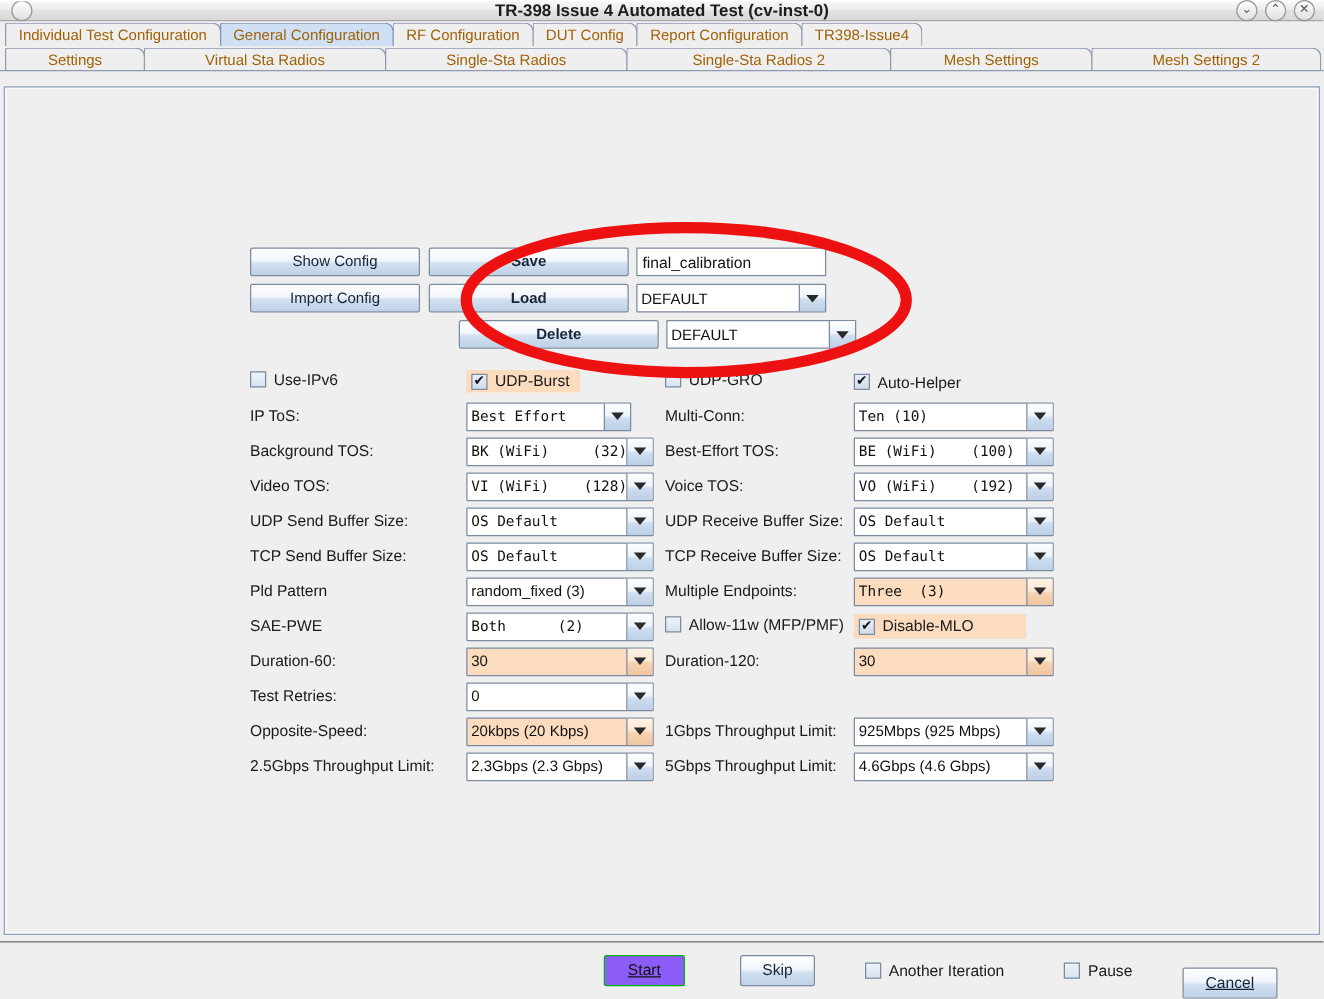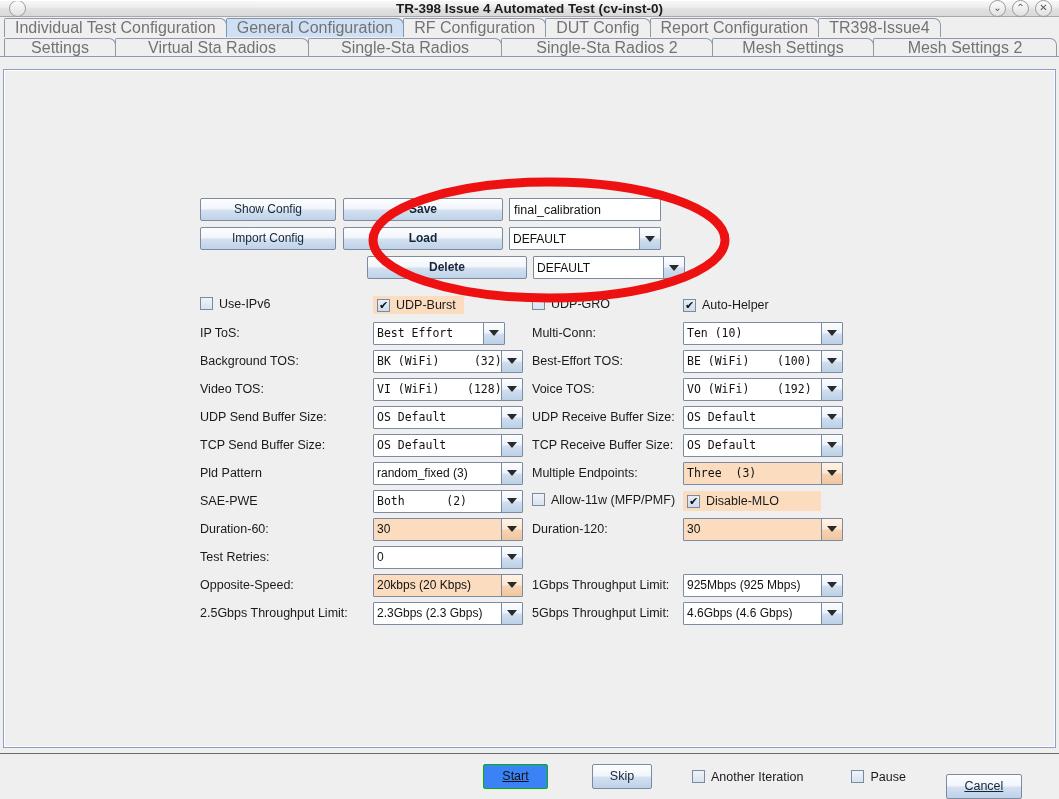--- a/index.html
+++ b/index.html
@@ -44,21 +44,21 @@
   .tabbar{ display:flex; align-items:flex-end; padding-left:4px; background:#efefef; }
   .tabbar.row1{ height:20px; }
   .tabbar.row2{ height:19px; }
   .tab{
     height:19px;
     display:flex; align-items:center; justify-content:center;
     padding:0 10px;
     border:1px solid #8d99ae;
     border-bottom:none;
     background:#efefef;
-    font-size:16px; color:#737373;
+    font-size:12px; color:#a16207;
     white-space:nowrap;
     position:relative;
     margin-right:-1px;
     border-top-left-radius:2px;
     border-top-right-radius:7px;
   }
   .tab.selected{ background:#cfe0f5; border-color:#7f94b5; z-index:3; }
   .tabbar.row2 .tab{ height:18px; }
   .tabrow2-wrap{ border-bottom:1px solid #8d99ae; }
 
@@ -164,21 +164,21 @@
   }
   #bottombar .spacer{ flex:0 0 auto; }
   .bbtn{
     height:25px; line-height:23px; text-align:center;
     border:1px solid #7c8ba1;
     background:linear-gradient(to bottom,#fdfdfd 0%,#f2f6fb 45%,#d3e0f0 55%,#bed2e8 100%);
     font-size:12.5px; color:#16263a;
     border-radius:2px;
   }
   .bbtn.start{
-    background:#3b82f6; border:1px solid #00b400; color:#111;
+    background:#8b5cf6; border:1px solid #00b400; color:#111;
     width:65px;
   }
   .bbtn.skip{ width:60px; }
   .bbtn.cancel{ width:76px;margin-top:20px; }
   .uline{ text-decoration:underline; }
 
   
   #annot{
     position:absolute; left:0; top:0; width:1059px; height:799px;
     pointer-events:none;

